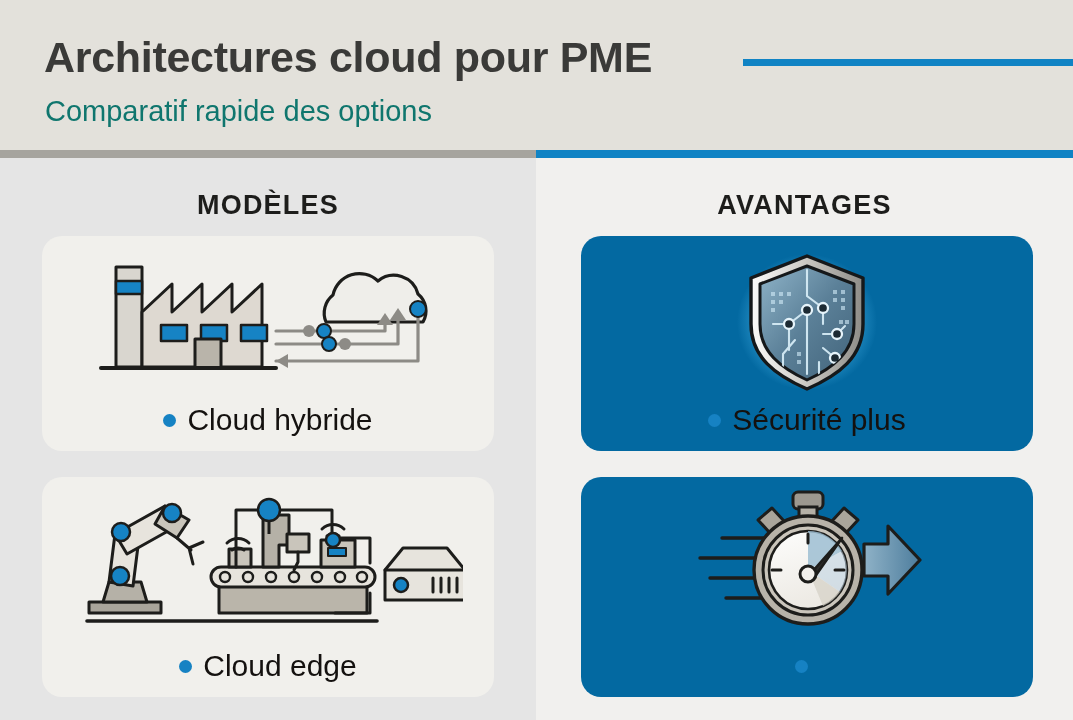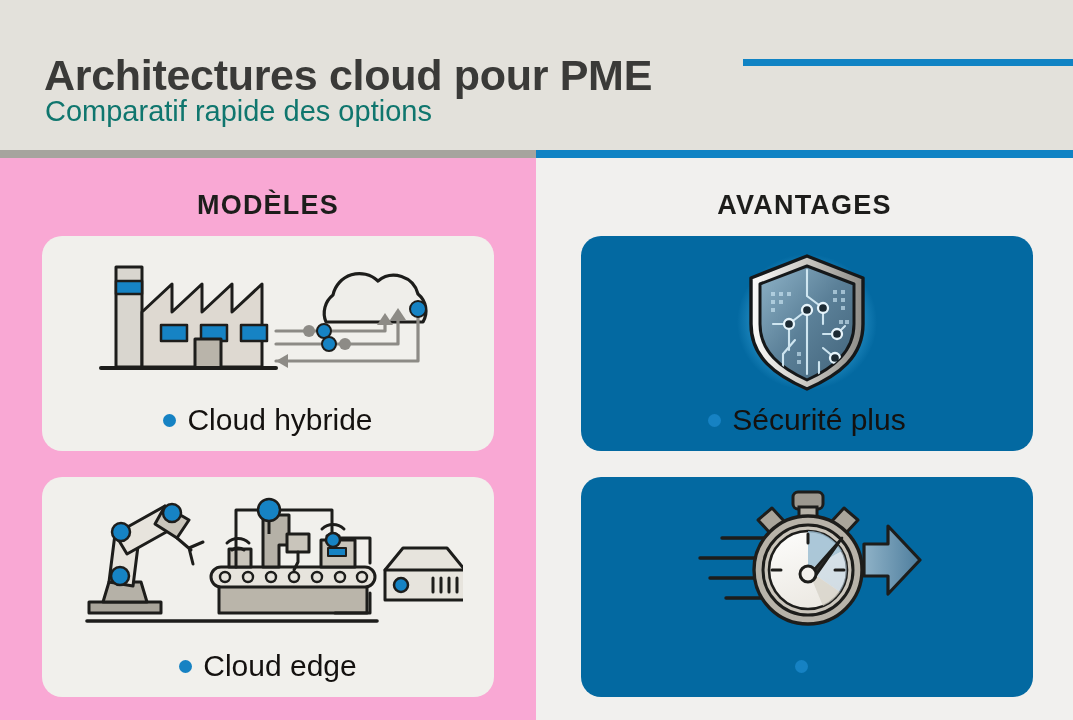--- a/index.html
+++ b/index.html
@@ -34,21 +34,20 @@
   }
   .header-title {
     position: absolute;
     left: 44px;
     top: 33px;
     font-size: 43px;
     font-weight: 700;
     color: #3a3a38;
     letter-spacing: -0.3px;
     white-space: nowrap;
-    margin-top: 18px;
   }
   .header-rule {
     position: absolute;
     left: 743px;
     top: 59px;
     width: 330px;
     height: 7px;
     background: #1083c4;
   }
   .header-subtitle {
@@ -92,21 +91,21 @@
   
   .panel {
     position: absolute;
     top: 158px;
     height: 562px;
     box-sizing: border-box;
   }
   .panel-left {
     left: 0;
     width: 536px;
-    background: #f9a8d4;
+    background: #e5e5e5;
   }
   .panel-right {
     left: 536px;
     width: 537px;
     background: #f1f0ee;
   }
   .col-heading {
     position: absolute;
     top: 32px;
     width: 100%;

